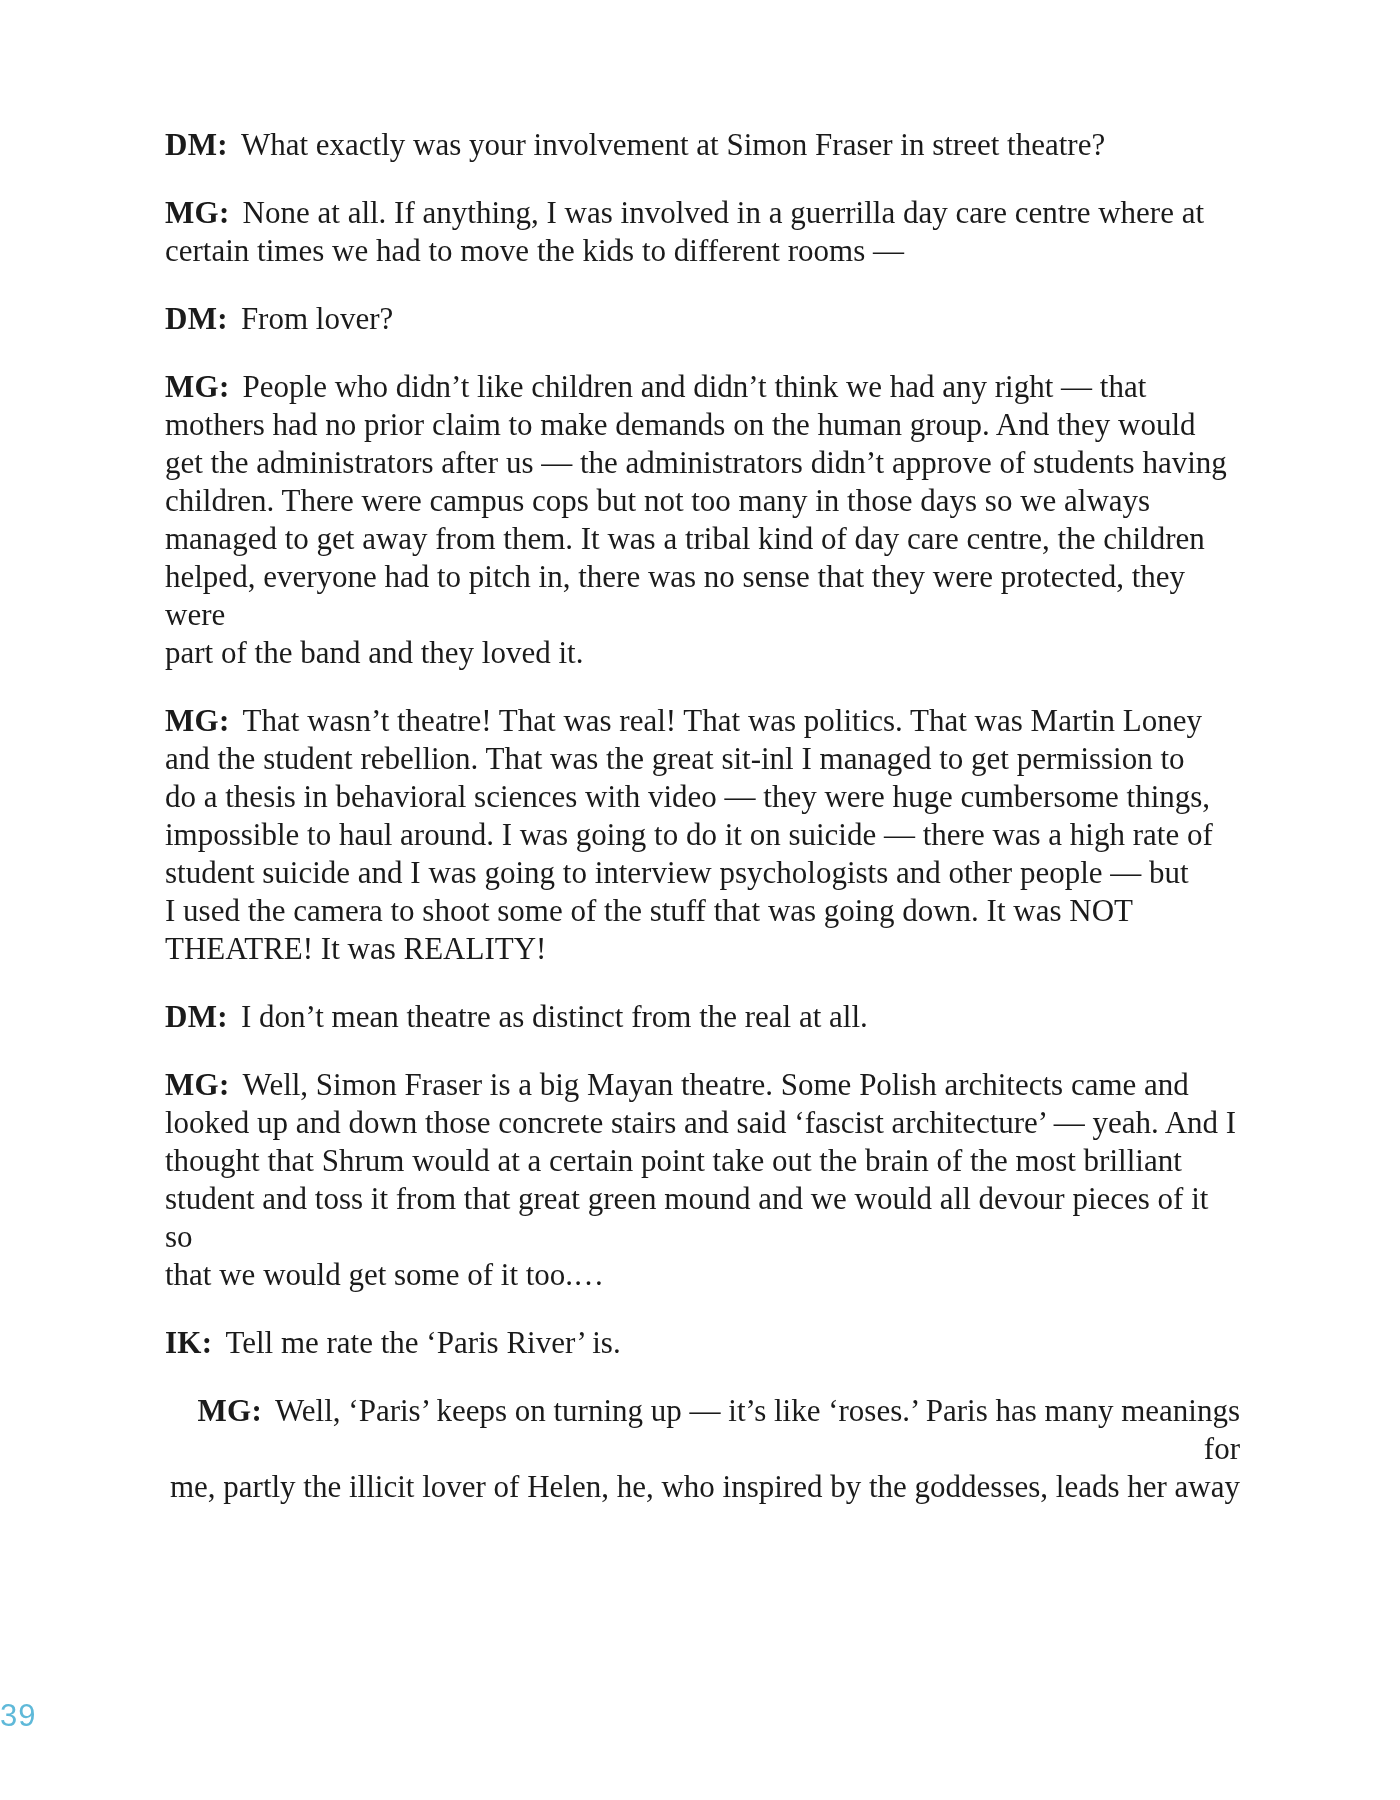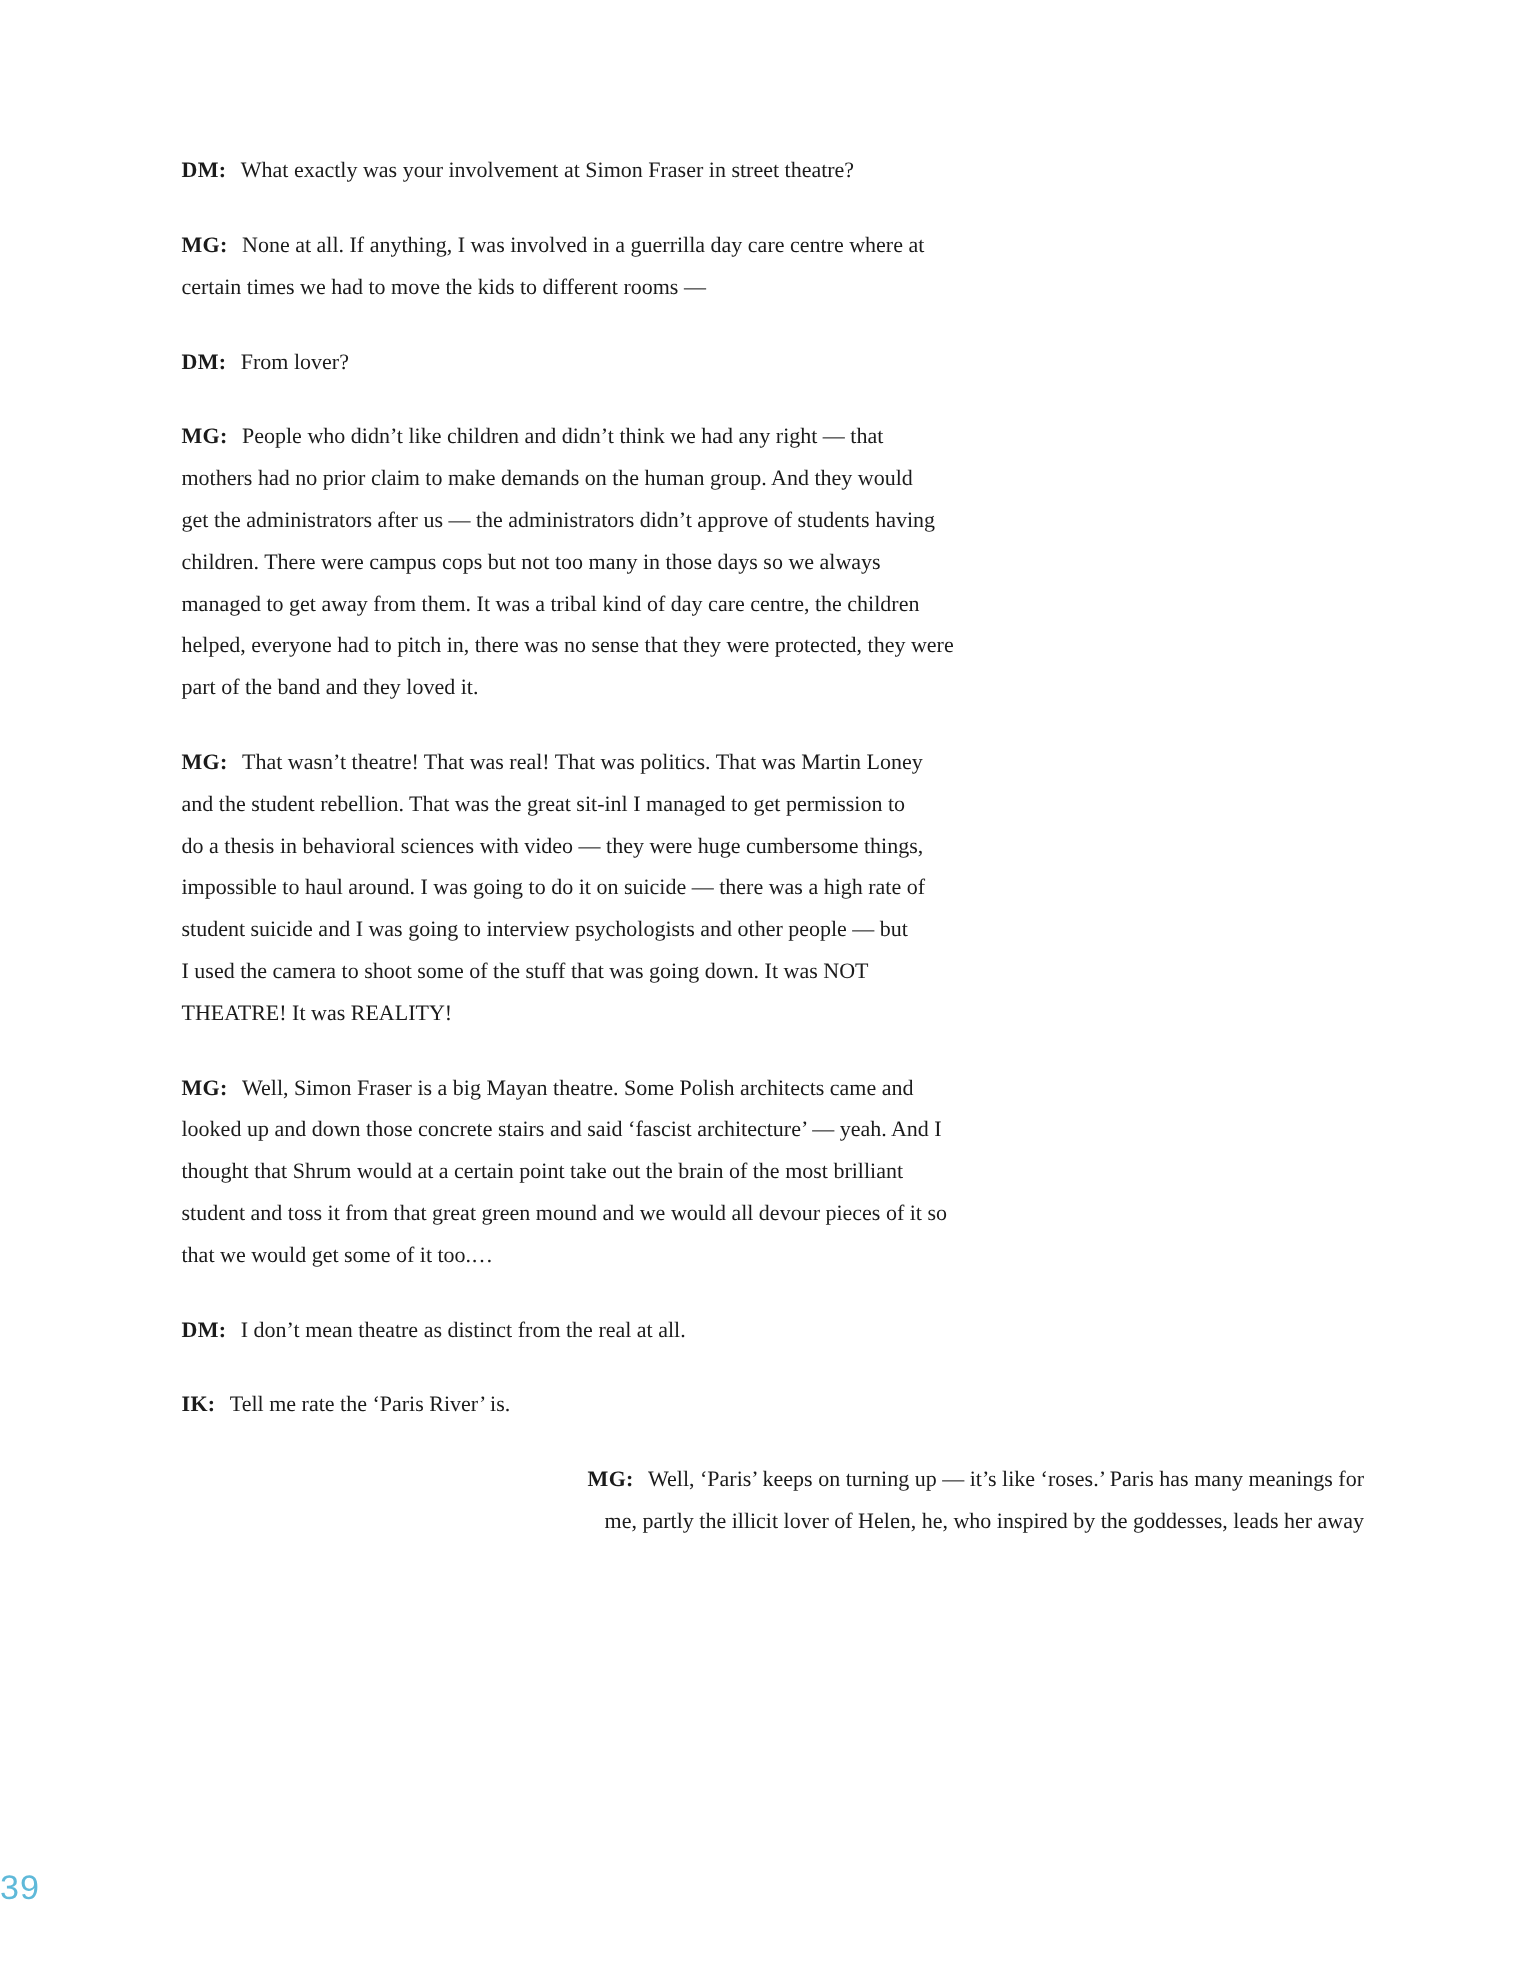--- a/index.html
+++ b/index.html
@@ -8,24 +8,24 @@
     position: relative;
     width: 1400px;
     height: 1800px;
     background: #ffffff;
     overflow: hidden;
     font-family: "Liberation Serif", serif;
   }
   .content {
     position: absolute;
     left: 165px;
-    top: 136px;
+    top: 126px;
     width: 1075px;
     color: #1b1b1b;
-    font-size: 20px;
+    font-size: 31px;
     line-height: 38px;
   }
   .para { margin: 0 0 30px 0; }
   .para:last-child { margin-bottom: 0; text-align: right; }
   .speaker {
     font-weight: 700;
     margin-right: 13px;
     letter-spacing: 0.3px;
   }
   .ptext { white-space: pre-wrap; }
@@ -64,27 +64,27 @@
 
 
     <p class="para"><span class="speaker">MG:</span><span class="ptext">That wasn’t theatre! That was real! That was politics. That was Martin Loney
 and the student rebellion. That was the great sit-inl I managed to get permission to
 do a thesis in behavioral sciences with video — they were huge cumbersome things,
 impossible to haul around. I was going to do it on suicide — there was a high rate of
 student suicide and I was going to interview psychologists and other people — but
 I used the camera to shoot some of the stuff that was going down. It was NOT
 THEATRE! It was REALITY!</span></p>
 
+    <p class="para"><span class="speaker">DM:</span><span class="ptext">I don’t mean theatre as distinct from the real at all.</span></p>
+
     <p class="para"><span class="speaker">MG:</span><span class="ptext">Well, Simon Fraser is a big Mayan theatre. Some Polish architects came and
 looked up and down those concrete stairs and said ‘fascist architecture’ — yeah. And I
 thought that Shrum would at a certain point take out the brain of the most brilliant
 student and toss it from that great green mound and we would all devour pieces of it so
 that we would get some of it too.…</span></p>
-
-    <p class="para"><span class="speaker">DM:</span><span class="ptext">I don’t mean theatre as distinct from the real at all.</span></p>
 
     <p class="para"><span class="speaker">IK:</span><span class="ptext">Tell me rate the ‘Paris River’ is.</span></p>
 
     <p class="para"><span class="speaker">MG:</span><span class="ptext">Well, ‘Paris’ keeps on turning up — it’s like ‘roses.’ Paris has many meanings for
 me, partly the illicit lover of Helen, he, who inspired by the goddesses, leads her away</span></p>
 
   </div>
 
   <div class="page-number">39</div>
 </div>

